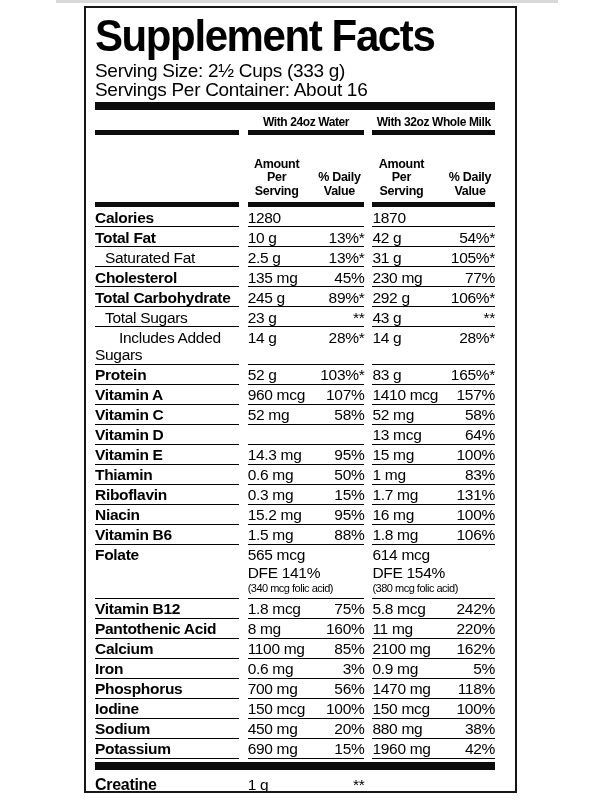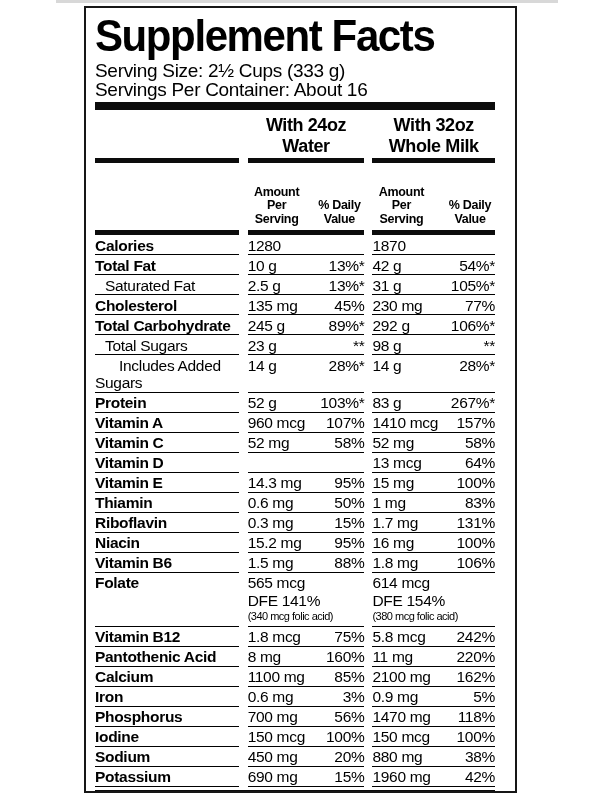--- a/index.html
+++ b/index.html
@@ -29,21 +29,21 @@
   .serv { font-size:19px; line-height:19px; letter-spacing:-0.3px; }
   .bar-thick { height:8px; background:#0c0c0c; margin:3px 0; }
 
   
   .cols { display:flex; }
   .c-lbl { width:150px; margin-right:9px; }
   .c-g1  { width:122px; margin-right:8px; }
   .c-g2  { width:128px; }
 
   .grp-hdr {
-    font-size:18px; font-weight:bold; text-align:center;
+    font-size:12px; font-weight:bold; text-align:center;
     letter-spacing:-0.4px; padding:2px 0 1px;
   }
   .barrow .c-lbl, .barrow .c-g1, .barrow .c-g2 { height:5px; background:#0c0c0c; }
 
   .subh {
     display:flex; justify-content:space-between; align-items:flex-end;
     padding:3px 0 4px;
   }
   .amt-h, .dv-h {
     font-size:12.5px; font-weight:bold; line-height:13.5px;
@@ -173,21 +173,21 @@
     </div>
   </div>
 
   <div class="row">
     <div class="seg c-lbl"><span class="row-label ind1">Total Sugars</span></div>
     <div class="seg c-g1 gseg">
       <span class="amt">23 g</span>
       <span class="dv">**</span>
     </div>
     <div class="seg c-g2 gseg">
-      <span class="amt">98 g</span>
+      <span class="amt">43 g</span>
       <span class="dv">**</span>
     </div>
   </div>
 
   <div class="row">
     <div class="seg c-lbl"><span class="row-label ind2">Includes Added Sugars</span></div>
     <div class="seg c-g1 gseg">
       <span class="amt">14 g</span>
       <span class="dv">28%*</span>
     </div>
@@ -198,21 +198,21 @@
   </div>
 
   <div class="row">
     <div class="seg c-lbl"><span class="row-label b">Protein</span></div>
     <div class="seg c-g1 gseg">
       <span class="amt">52 g</span>
       <span class="dv">103%*</span>
     </div>
     <div class="seg c-g2 gseg">
       <span class="amt">83 g</span>
-      <span class="dv">267%*</span>
+      <span class="dv">165%*</span>
     </div>
   </div>
 
   <div class="row">
     <div class="seg c-lbl"><span class="row-label b">Vitamin A</span></div>
     <div class="seg c-g1 gseg">
       <span class="amt">960 mcg</span>
       <span class="dv">107%</span>
     </div>
     <div class="seg c-g2 gseg">

